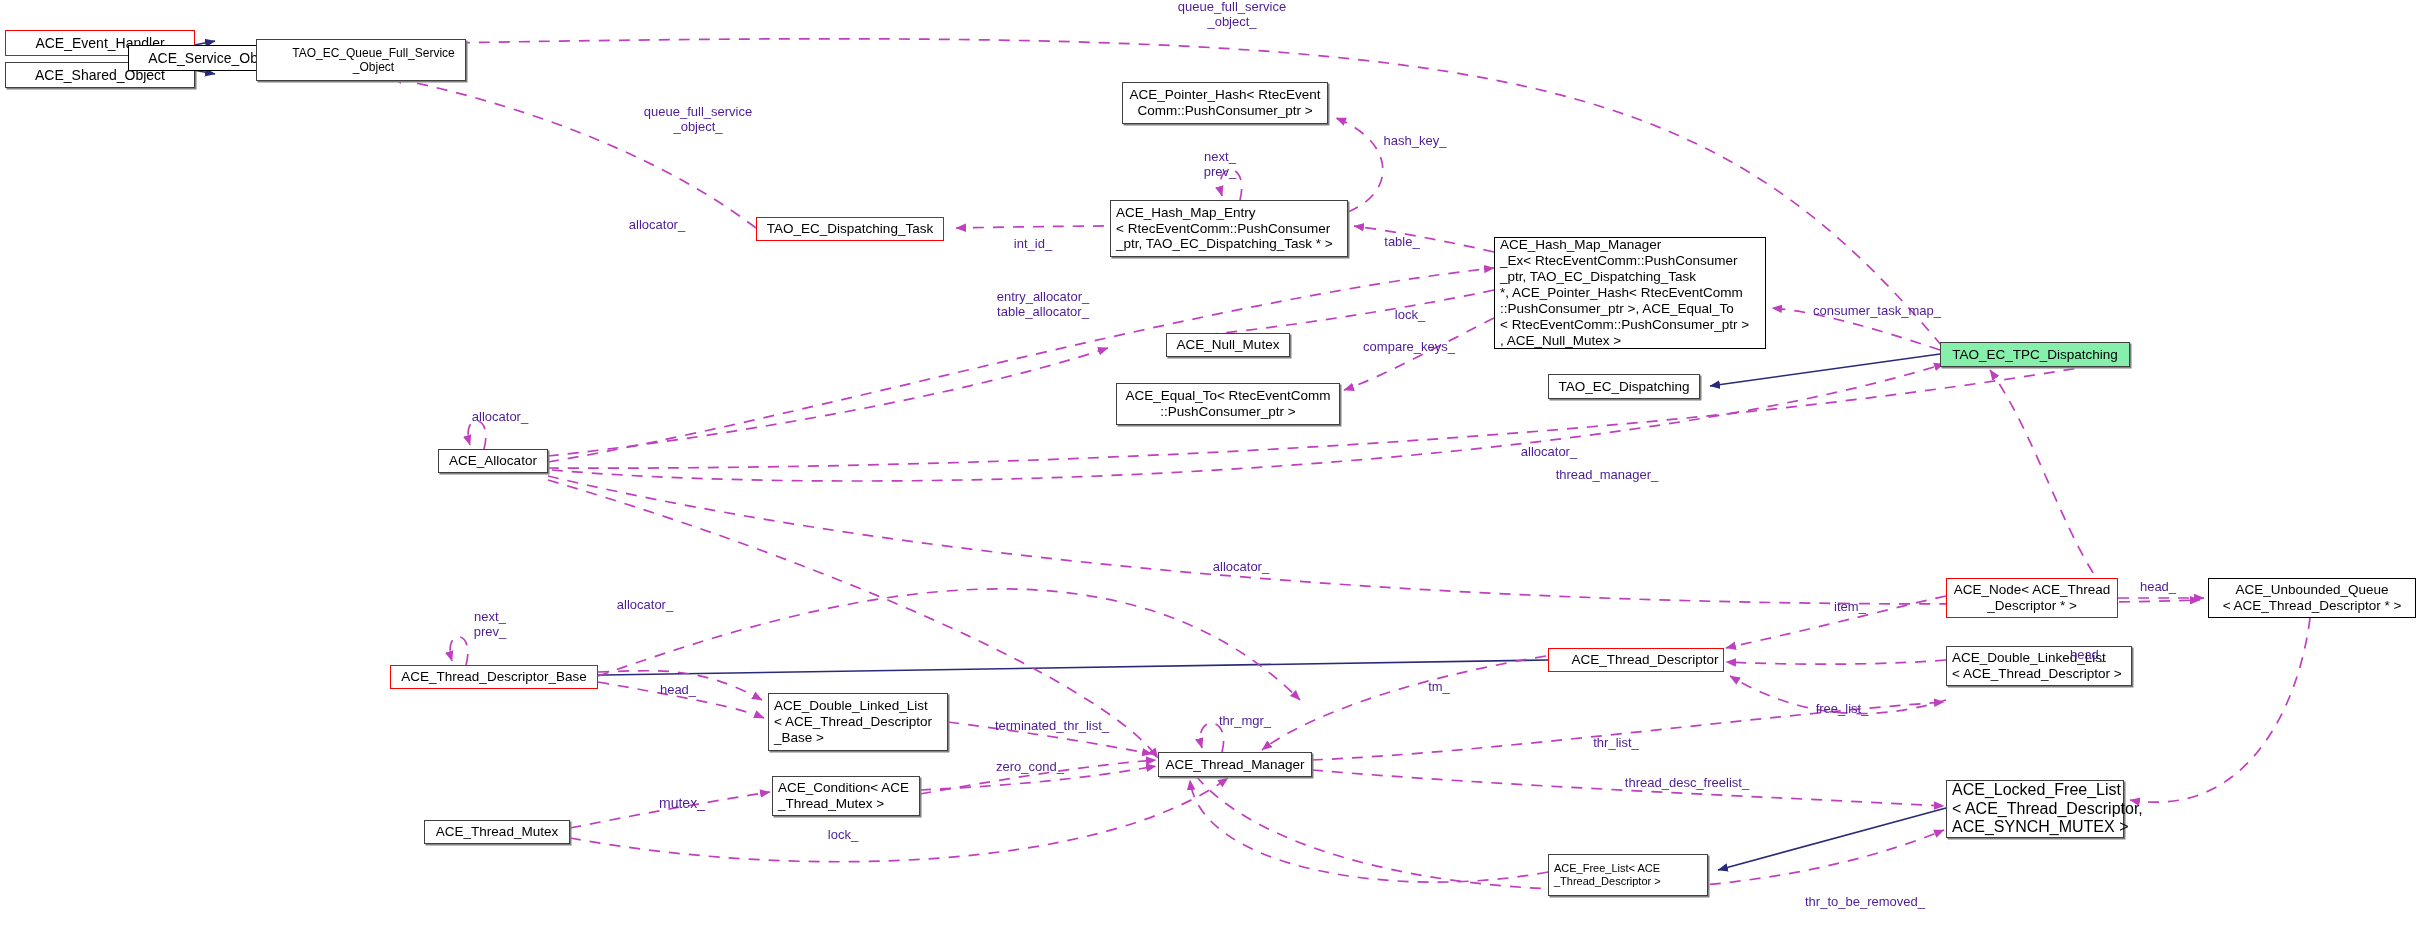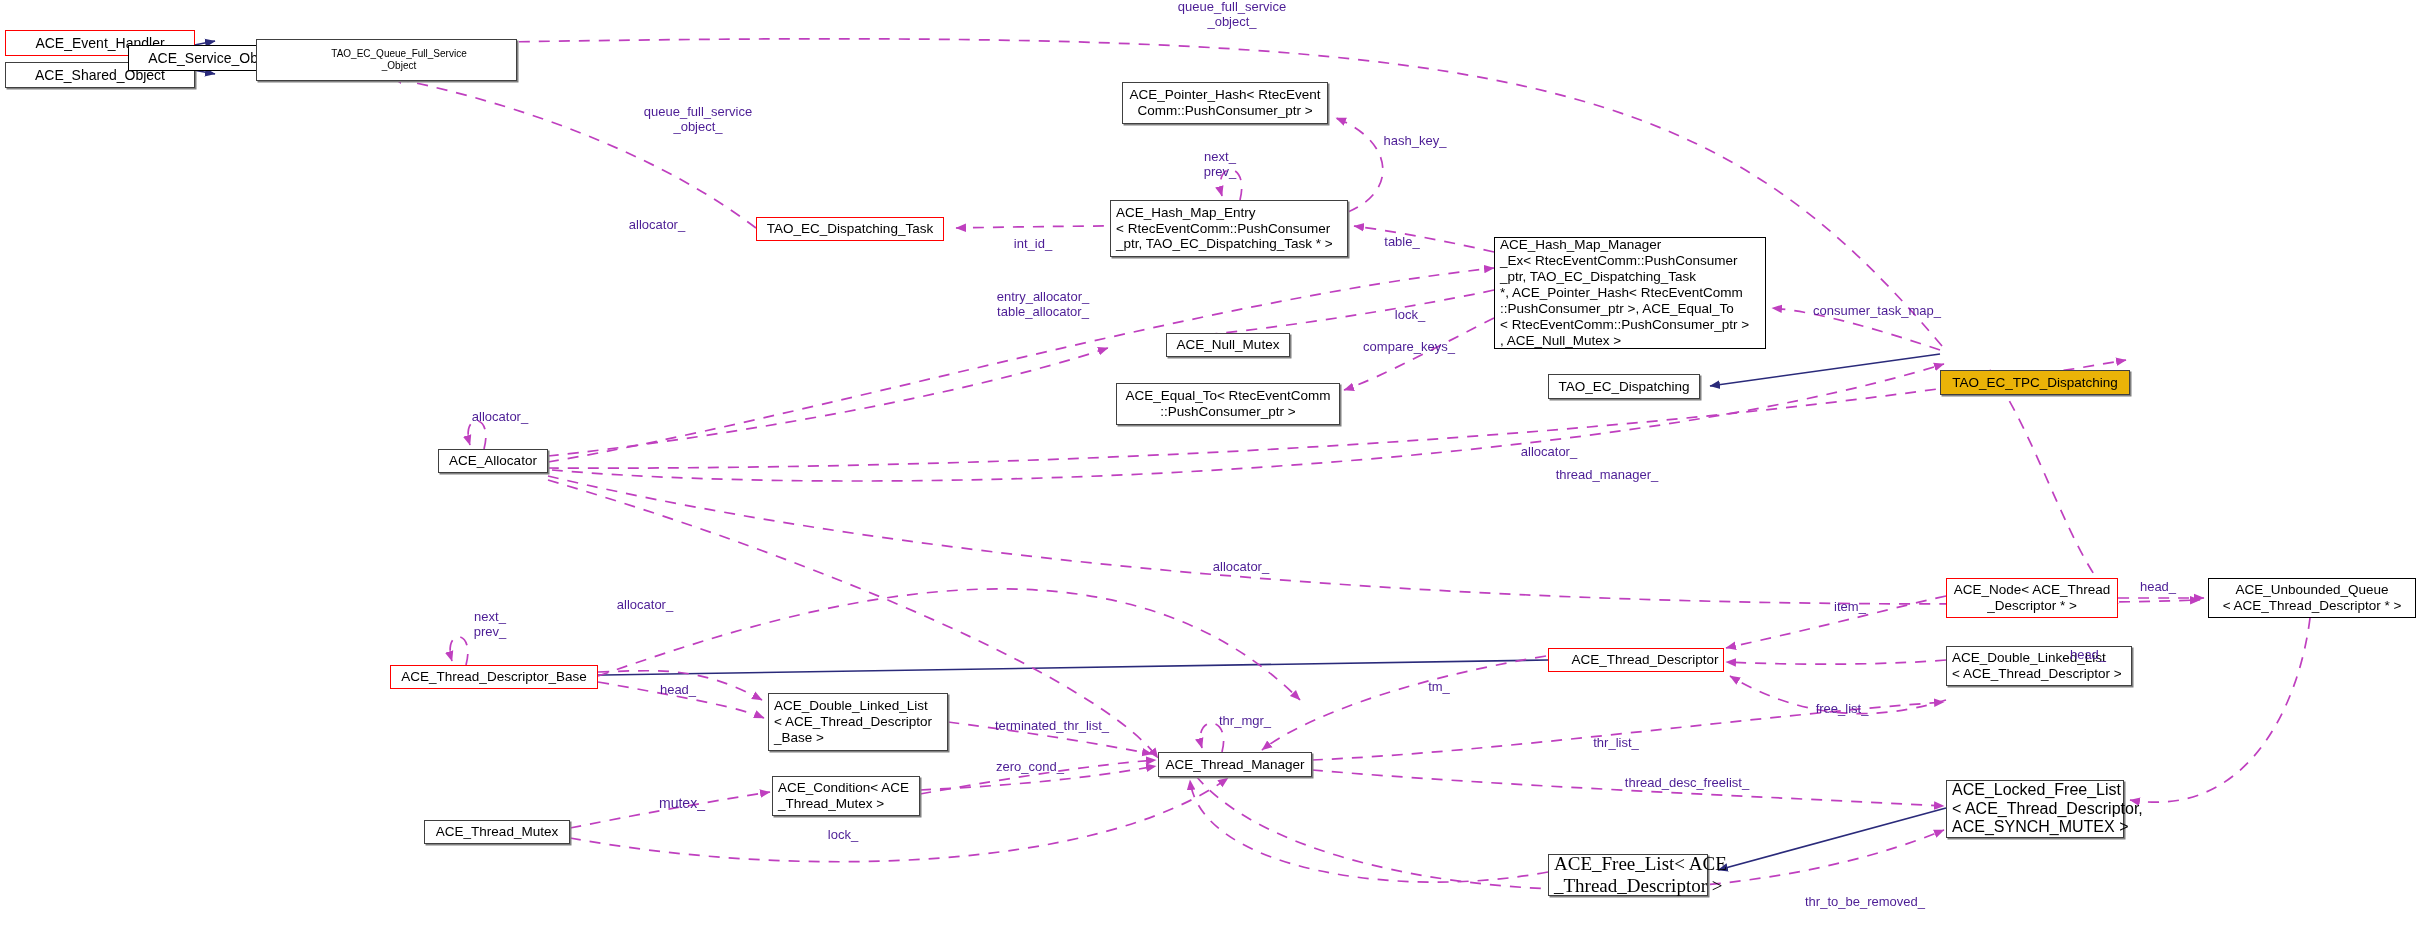--- a/index.html
+++ b/index.html
@@ -4,21 +4,21 @@
 <style>
   html,body{margin:0;padding:0;background:#ffffff;}
   #canvas{position:relative;width:2420px;height:934px;background:#ffffff;
           font-family:"Liberation Sans","DejaVu Sans",sans-serif;overflow:hidden;}
   .node{position:absolute;box-sizing:border-box;display:flex;align-items:center;
         justify-content:center;text-align:center;background:#ffffff;
         border:1px solid #000000;color:#000000;line-height:1.18;
         padding:2px 5px;white-space:pre;}
   .node.dark{border:1px solid #404040;box-shadow:1.5px 1.5px 0 0 #808080;}
   .node.red{border:1.5px solid #ff0000;box-shadow:none;}
-  .node.current{background:#eab308;border:1px solid #404040;box-shadow:1.5px 1.5px 0 0 #808080;margin-top:28px;}
+  .node.current{background:#86efac;border:1px solid #404040;box-shadow:1.5px 1.5px 0 0 #808080;}
   .edgelabel{position:absolute;color:#4c1d95;white-space:pre;text-align:center;
              line-height:1.15;}
   svg.edges{position:absolute;left:0;top:0;width:2420px;height:934px;overflow:visible;}
 </style>
 </head>
 <body>
 
 <div id="canvas">
 
   <svg class="edges" viewBox="0 0 2420 934">
@@ -78,21 +78,21 @@
       <path d="M920,790 C1000,786 1080,780 1156,766"></path>
       <path d="M1196,776 C1300,900 1700,930 1944,830"></path>
       <path d="M1548,872 C1400,900 1200,870 1190,780"></path>
     </g>
   </svg>
 
   <div id="nodes">
       <div class="node red" style="left: 5px; top: 30px; width: 190px; height: 26px; font-size: 14px;">ACE_Event_Handler</div>
       <div class="node dark" style="left: 5px; top: 62px; width: 190px; height: 26px; font-size: 14px;">ACE_Shared_Object</div>
       <div class="node " style="left: 128px; top: 45px; width: 172px; height: 26px; font-size: 14px;">ACE_Service_Object</div>
-      <div class="node dark" style="left: 256px; top: 39px; width: 261px; height: 42px; font-size: 10px; padding-left: 30px;">TAO_EC_Queue_Full_Service
+      <div class="node dark" style="left: 256px; top: 39px; width: 210px; height: 42px; font-size: 12px; padding-left: 30px;">TAO_EC_Queue_Full_Service
 _Object</div>
       <div class="node red" style="left: 756px; top: 217px; width: 188px; height: 24px; font-size: 13.5px;">TAO_EC_Dispatching_Task</div>
       <div class="node dark" style="left: 1122px; top: 82px; width: 206px; height: 42px; font-size: 13.5px;">ACE_Pointer_Hash&lt; RtecEvent
 Comm::PushConsumer_ptr &gt;</div>
       <div class="node dark" style="left: 1110px; top: 200px; width: 238px; height: 57px; font-size: 13.5px; justify-content: flex-start; text-align: left;">ACE_Hash_Map_Entry
 &lt; RtecEventComm::PushConsumer
 _ptr, TAO_EC_Dispatching_Task * &gt;</div>
       <div class="node dark" style="left: 1166px; top: 333px; width: 124px; height: 24px; font-size: 13.5px;">ACE_Null_Mutex</div>
       <div class="node dark" style="left: 1116px; top: 383px; width: 224px; height: 42px; font-size: 13.5px;">ACE_Equal_To&lt; RtecEventComm
 ::PushConsumer_ptr &gt;</div>
@@ -117,21 +117,21 @@
       <div class="node dark" style="left: 768px; top: 693px; width: 180px; height: 58px; font-size: 13.5px; justify-content: flex-start; text-align: left;">ACE_Double_Linked_List
 &lt; ACE_Thread_Descriptor
 _Base &gt;</div>
       <div class="node dark" style="left: 1158px; top: 752px; width: 154px; height: 25px; font-size: 13.5px;">ACE_Thread_Manager</div>
       <div class="node dark" style="left: 772px; top: 776px; width: 148px; height: 40px; font-size: 13.5px; justify-content: flex-start; text-align: left;">ACE_Condition&lt; ACE
 _Thread_Mutex &gt;</div>
       <div class="node dark" style="left: 424px; top: 820px; width: 146px; height: 24px; font-size: 13.5px;">ACE_Thread_Mutex</div>
       <div class="node dark" style="left: 1946px; top: 780px; width: 178px; height: 58px; font-size: 16px; justify-content: flex-start; text-align: left;">ACE_Locked_Free_List
 &lt; ACE_Thread_Descriptor,
 ACE_SYNCH_MUTEX &gt;</div>
-      <div class="node dark" style="left: 1548px; top: 854px; width: 160px; height: 42px; font-size: 19px; justify-content: flex-start; text-align: left; font-family: Liberation Serif, serif;">ACE_Free_List&lt; ACE
+      <div class="node dark" style="left: 1548px; top: 854px; width: 160px; height: 42px; font-size: 11px; justify-content: flex-start; text-align: left;">ACE_Free_List&lt; ACE
 _Thread_Descriptor &gt;</div>
     </div>
   <div id="labels">
       <div class="edgelabel" style="left: 1142px; top: 0px; width: 180px; font-size: 13px;">queue_full_service
 _object_</div>
       <div class="edgelabel" style="left: 608px; top: 105px; width: 180px; font-size: 13px;">queue_full_service
 _object_</div>
       <div class="edgelabel" style="left: 1370px; top: 134px; width: 90px; font-size: 13px;">hash_key_</div>
       <div class="edgelabel" style="left: 1180px; top: 150px; width: 80px; font-size: 13px;">next_
 prev_</div>

